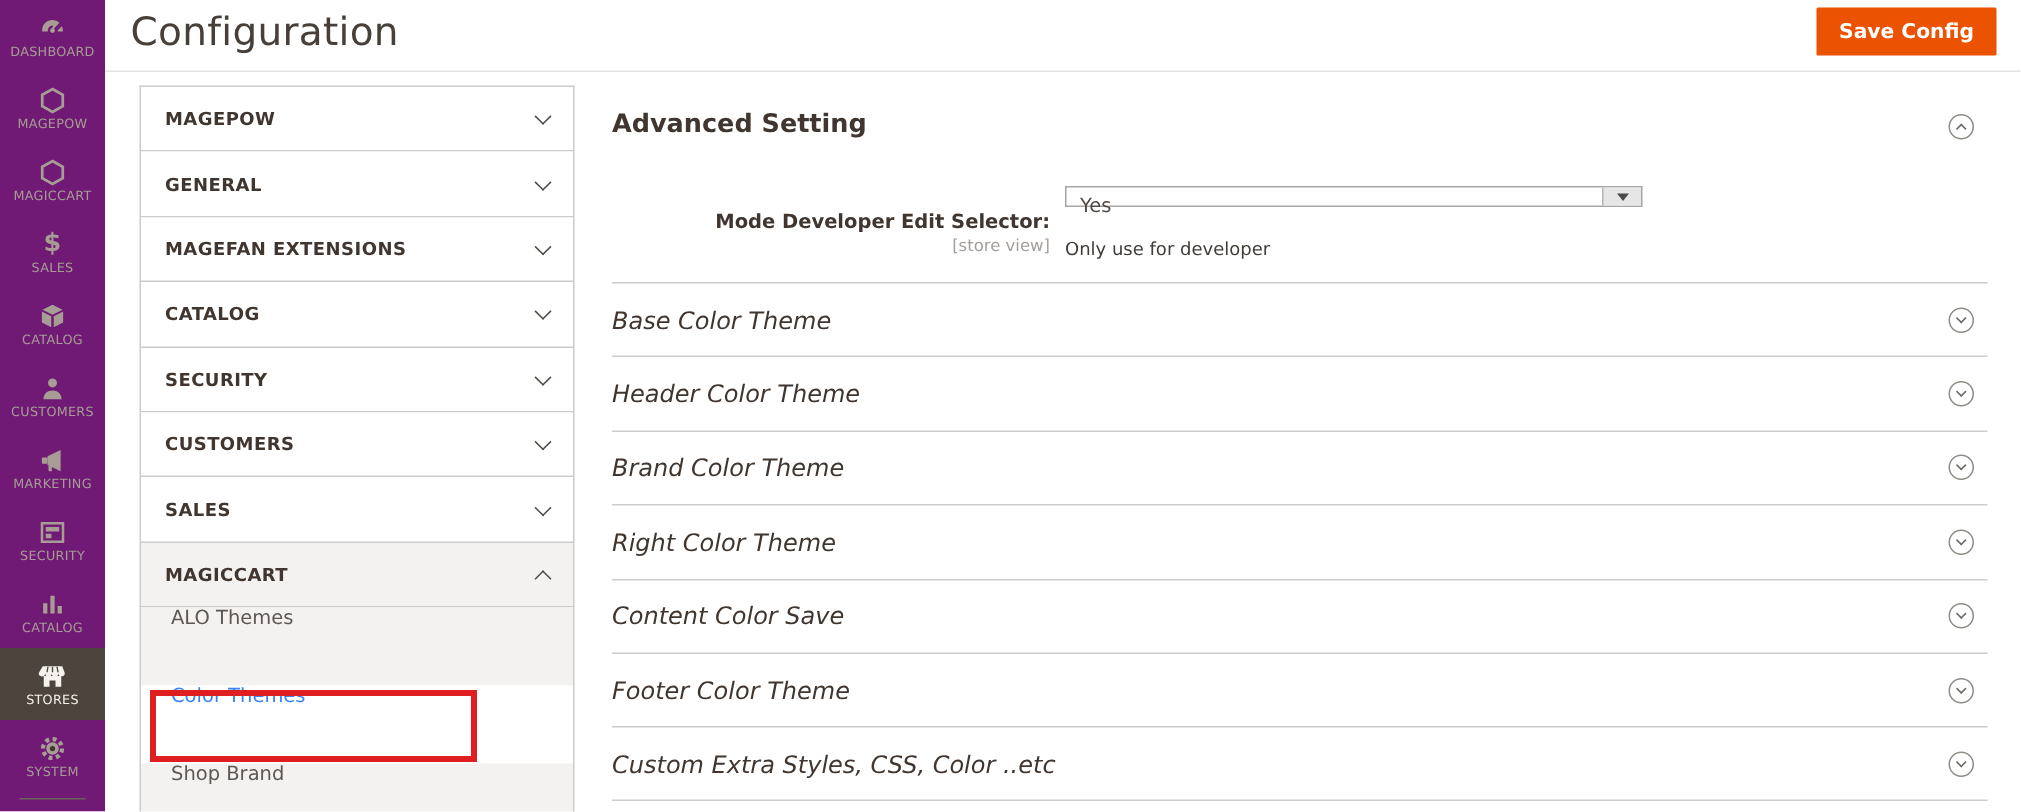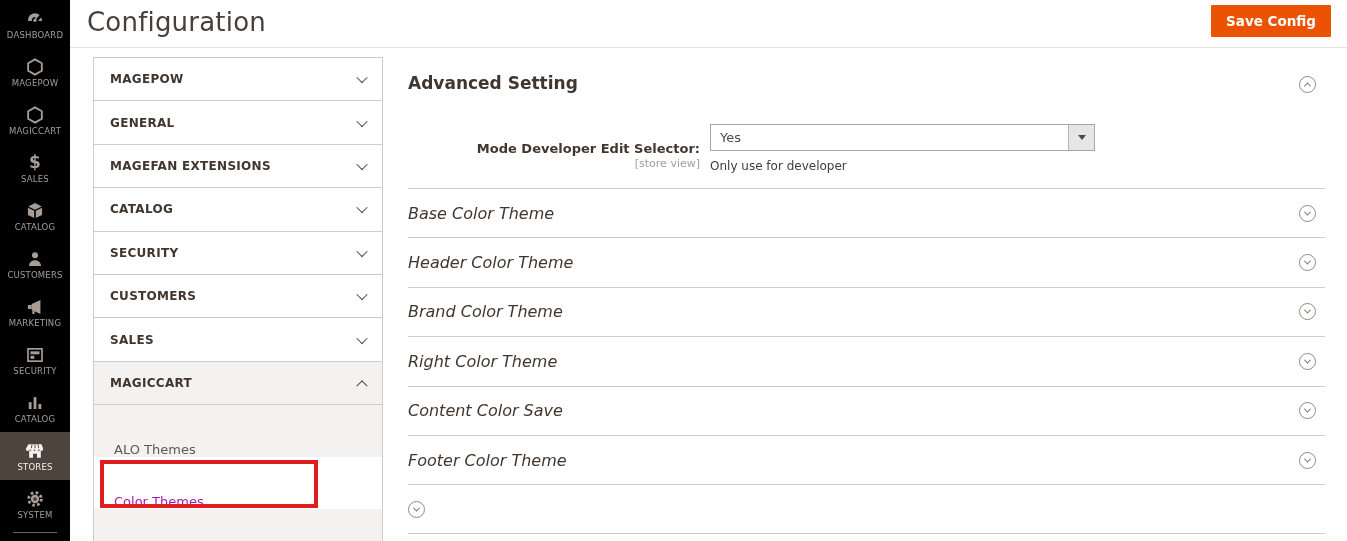--- a/index.html
+++ b/index.html
@@ -1,21 +1,21 @@
 <!DOCTYPE html>
 <html><head>
 <meta charset="utf-8">
 <style>
   * { margin:0; padding:0; box-sizing:border-box; }
   html,body { width:1347px; height:541px; overflow:hidden; background:#fff;
               font-family:"DejaVu Sans","Liberation Sans",sans-serif; }
   body { position:relative; color:#41362f; }
 
   
-  .sidebar { position:absolute; left:0; top:0; width:70px; height:541px; background:#000000; z-index:5; }
+  .sidebar { position:absolute; left:0; top:0; width:70px; height:541px; background:#701a75; z-index:5; }
   .nav-item { height:48px; display:flex; flex-direction:column; align-items:center; justify-content:center;
               gap:2px; color:#a79d95; cursor:pointer; }
   .nav-item .nv-icon { width:20px; height:20px; display:flex; align-items:center; justify-content:center; }
   .nav-item .nv-icon svg { display:block; }
   .nav-item .nv-label { font-size:8.5px; letter-spacing:.2px; line-height:1; }
   .nav-item.active { background:#4d453d; color:#f5f1ec; }
   .dollar-glyph { font-size:17px; font-weight:bold; line-height:1; }
   .sidebar-divider { width:44px; height:1px; background:#6b6259; margin:4px auto 0; }
 
   
@@ -31,41 +31,41 @@
   .config-nav { position:absolute; left:93px; top:57px; width:290px; border:1px solid #ccc;
                 border-bottom:none; background:#fff; }
   .acc-item { height:43.4px; display:flex; align-items:center; justify-content:space-between;
               padding:0 16px; border-bottom:1px solid #ccc; cursor:pointer; background:#fff; }
   .acc-item .acc-label { font-size:12px; font-weight:bold; letter-spacing:.3px; color:#41362f; }
   .acc-item.expanded { background:#f4f2f0; }
   .chev { width:8px; height:8px; border-right:1.6px solid #514943; border-bottom:1.6px solid #514943;
           transform:rotate(45deg) translate(-1px,-1px); }
   .chev.up { transform:rotate(-135deg) translate(-2px,-2px); }
   .sub-list { background:#fff; }
-  .sub-item { height:52px; display:flex; align-items:flex-end; padding:0 3px 0 20px;
+  .sub-item { height:52px; display:flex; align-items:flex-start; padding:0 3px 0 20px;
               font-size:13px; color:#5d5853; background:#f4f2f0; cursor:pointer; position:relative; }
-  .sub-item.selected { background:#fff; color:#a21caf; }
+  .sub-item.selected { background:#fff; color:#3b82f6; }
   .highlight-box { position:absolute; left:6px; top:3px; width:218px; height:48px;
                    border:4px solid #df1f1f; pointer-events:none; }
 
   
   .content { position:absolute; left:408px; top:57px; width:917px; }
   .adv-title { position:absolute; left:0; top:16px; font-size:17px; font-weight:600; color:#41362f; }
   .collapse-btn { position:absolute; right:9px; top:19px; }
   .circle-icon { width:17px; height:17px; border:1px solid #8f8b86; border-radius:50%;
                  display:flex; align-items:center; justify-content:center; cursor:pointer; background:#fff; }
   .circle-icon .cchev { width:5px; height:5px; border-right:1.3px solid #6e6a66; border-bottom:1.3px solid #6e6a66; }
   .circle-icon .cchev.down { transform:rotate(45deg) translate(-1px,-1px); }
   .circle-icon .cchev.up { transform:rotate(-135deg) translate(-1px,-1px); }
 
   .form-row { position:absolute; left:0; top:63px; width:917px; }
   .field-label-wrap { position:absolute; left:0; top:5px; width:292px; text-align:right;margin-top:17px; }
   .field-label { font-size:13px; font-weight:600; color:#41362f; line-height:1.15; }
   .field-scope { font-size:11px; color:#a39e99; line-height:1.3; }
-  .fake-select { position:absolute; left:302px; top:4px; width:385px; height:27px; border:1px solid #a6a6a6;
+  .fake-select { position:absolute; left:302px; top:4px; width:385px; height:14px; border:1px solid #a6a6a6;
                  background:#fff; cursor:pointer; }
   .fake-select .sel-value { position:absolute; left:9px; top:5px; font-size:13px; color:#514a44; }
   .sel-arrow { position:absolute; right:0; top:0; bottom:0; width:26px; background:#e6e6e6;
                border-left:1px solid #b5b5b5; display:flex; align-items:center; justify-content:center; }
   .sel-arrow::after { content:""; border-left:4.5px solid transparent; border-right:4.5px solid transparent;
                       border-top:5px solid #4a4a4a; }
   .field-note { position:absolute; left:302px; top:39px; font-size:12px; color:#403c38; }
 
   .sections { position:absolute; left:0; top:131px; width:917px; }
   .section-row { height:49.4px; border-top:1px solid #ccc; display:flex; align-items:center;
@@ -301,19 +301,20 @@
           <span class="cchev down"></span>
         </span>
     </div>
     <div class="section-row">
       <span class="section-title">Footer Color Theme</span>
       <span class="circle-icon">
           <span class="cchev down"></span>
         </span>
     </div>
     <div class="section-row">
+      <span class="section-title">Custom Extra Styles, CSS, Color ..etc</span>
       <span class="circle-icon">
           <span class="cchev down"></span>
         </span>
     </div>
   </div>
 
 </div>
 
 </body></html>

